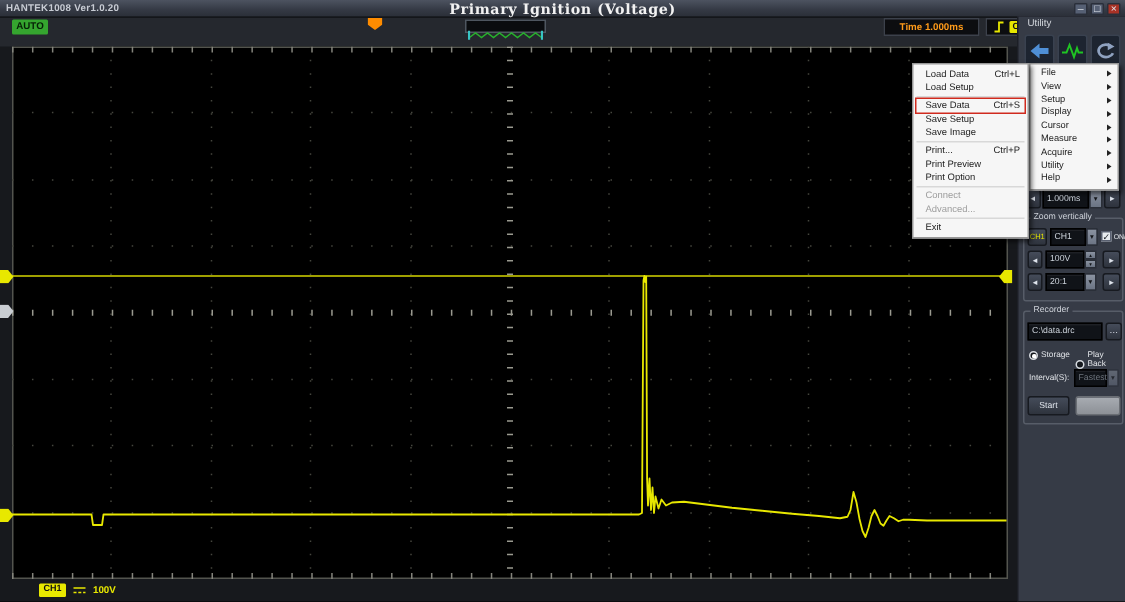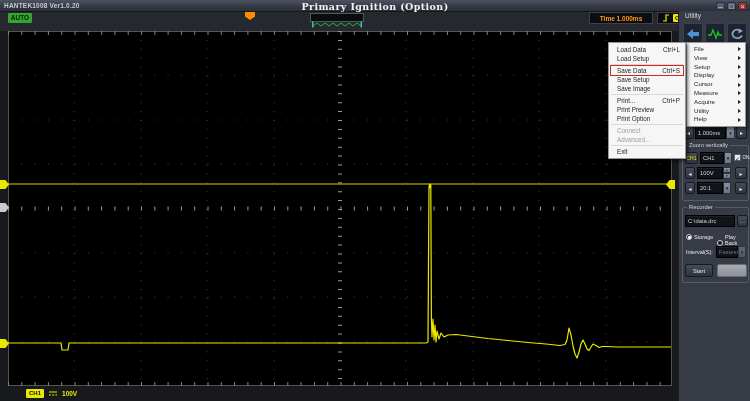--- a/index.html
+++ b/index.html
@@ -101,21 +101,21 @@
   .spin { display:flex; flex-direction:column; }
   .spin > div { flex:1; background:linear-gradient(#8b93a1,#6b7484); border:1px solid #2a2f38;
     font-size:3.5px; line-height:4px; text-align:center; color:#14161a;
     font-family:"DejaVu Sans", sans-serif; }
 </style>
 </head>
 <body>
 
 <div id="titlebar" class="abs">
   <div id="app-title" class="abs">HANTEK1008 Ver1.0.20</div>
-  <div id="window-title" class="abs">Primary Ignition (Option)</div>
+  <div id="window-title" class="abs">Primary Ignition (Voltage)</div>
   <div class="winbtn abs" style="left:716px">–</div>
   <div class="winbtn abs" style="left:727px">□</div>
   <div class="winbtn abs" id="btn-close" style="left:738px">×</div>
 </div>
 
 <div id="toolbar" class="abs">
   <div id="auto-badge" class="abs">AUTO</div>
   <div id="mem-window" class="abs">
     <svg width="52" height="7" viewBox="0 0 52 7">
       <polyline points="2,5 6,2 10,5 14,2 18,5 22,2 26,5 30,2 34,5 38,2 42,5 46,2 50,5" fill="none" stroke="#27b12c" stroke-width="1"></polyline>

